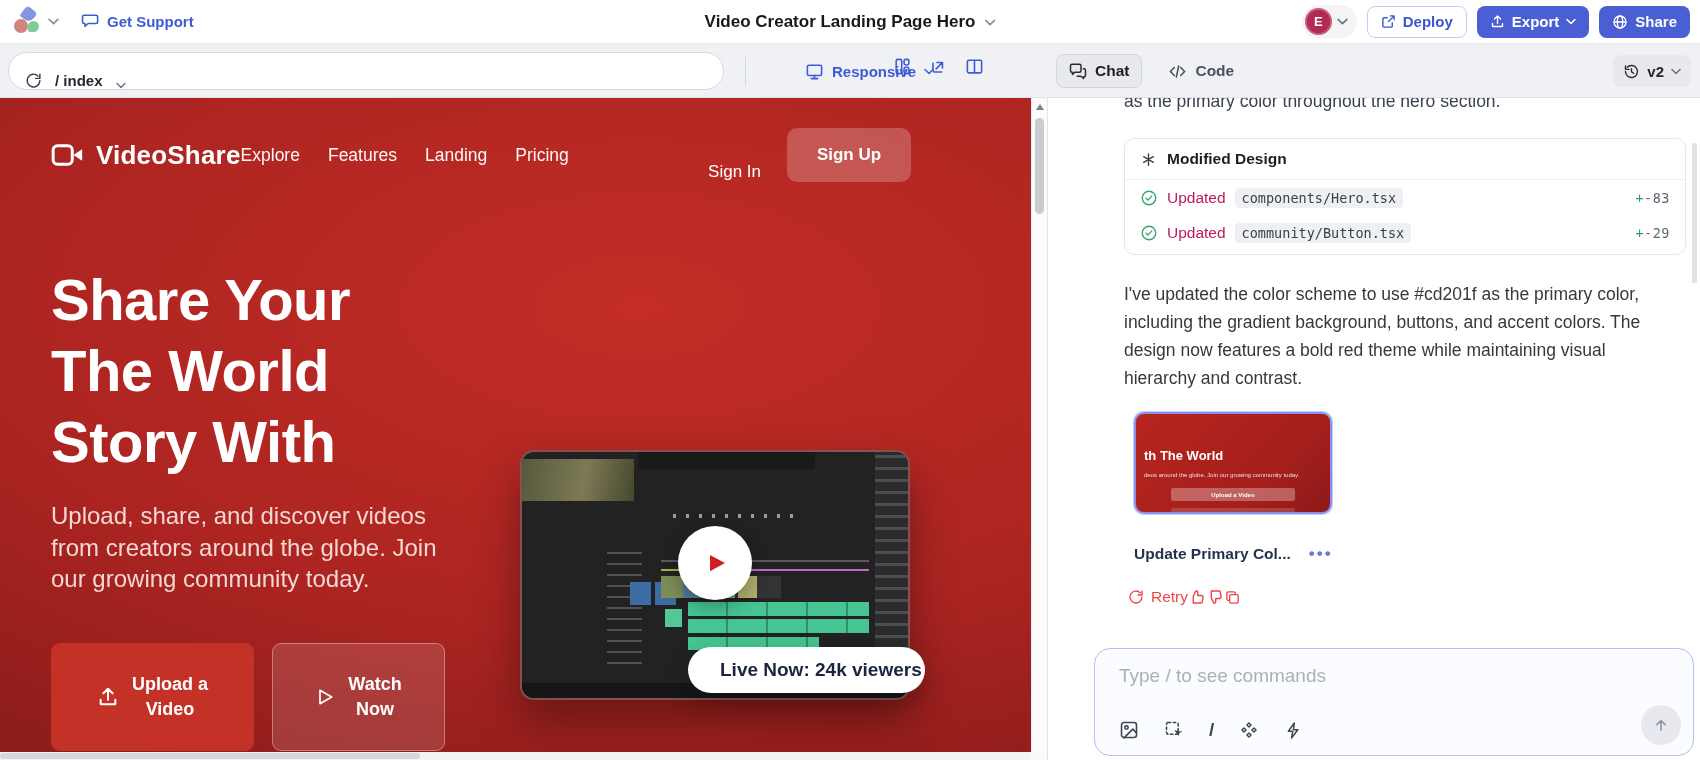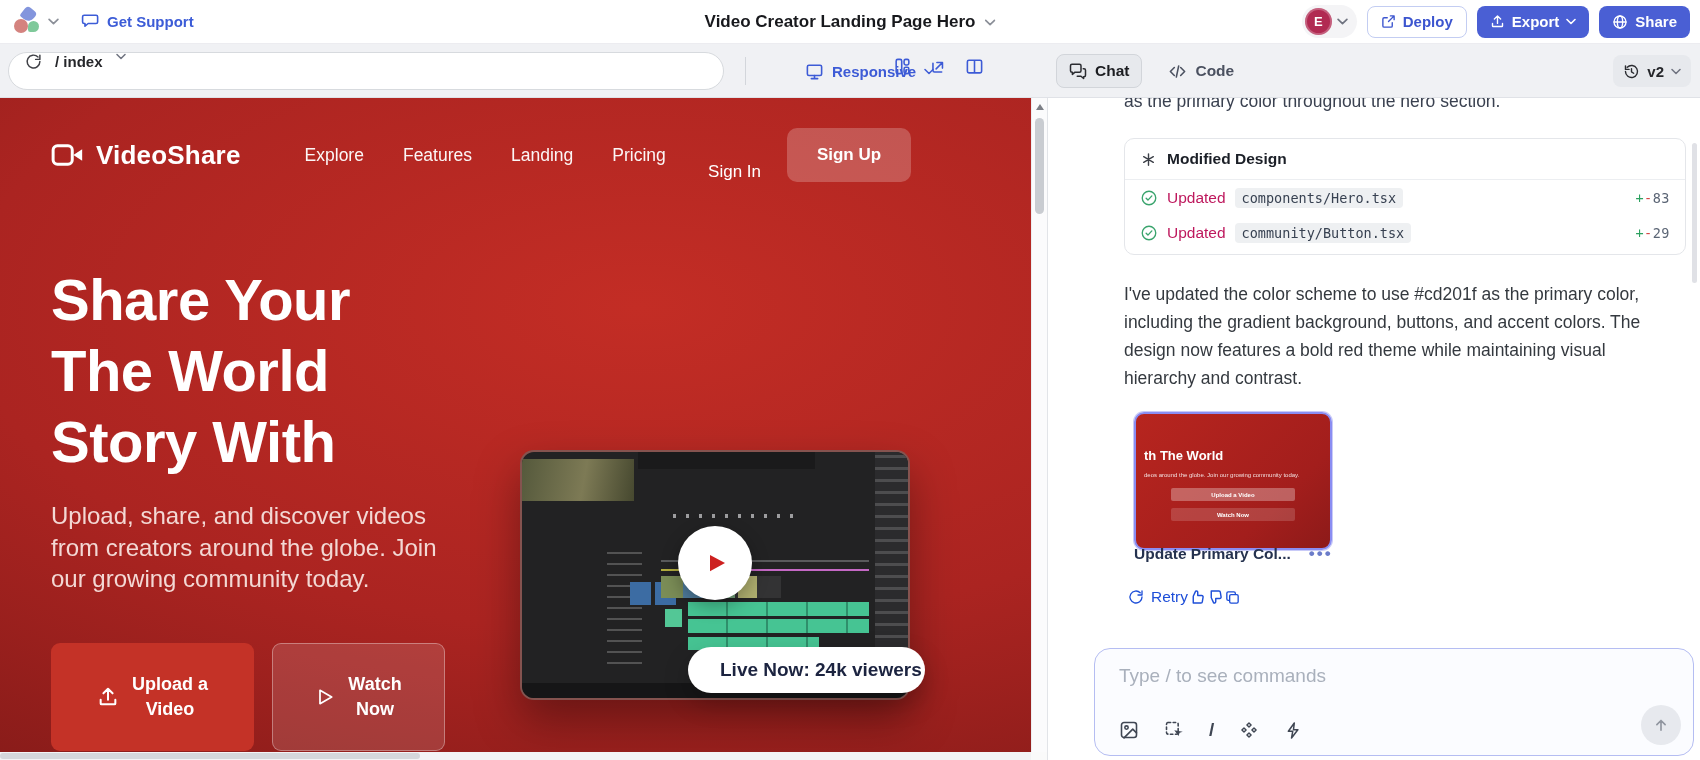--- a/index.html
+++ b/index.html
@@ -30,21 +30,21 @@
     font-size:13px; font-weight:700; display:flex; align-items:center; justify-content:center;
     box-shadow:inset 0 0 0 2px rgba(255,255,255,.25); }
   .btn { height:32px; border-radius:8px; display:flex; align-items:center; gap:7px;
     padding:0 13px; font-size:15px; font-weight:700; cursor:pointer; border:0; font-family:inherit; }
   .btn-outline { background:#fff; border:1px solid #c3cdf2; color:#3c55cf; }
   .btn-solid { background:#4a5fd4; color:#fff; }
 
   
   .toolbar { height:54px; background:#f0f1f4; border-bottom:1px solid #e0e2e7; position:relative; }
   .url-bar { position:absolute; left:8px; top:8px; width:716px; height:38px; background:#fff;
-    border:1px solid #d7dade; border-radius:19px; display:flex; align-items:flex-start;
+    border:1px solid #d7dade; border-radius:19px; display:flex; align-items:flex-end;
     padding:0 16px; gap:13px; cursor:text; }
   .url-bar .path { font-size:15px; font-weight:600; color:#26272b; }
   .tb-divider { position:absolute; left:745px; top:13px; width:1px; height:28px; background:#d3d6db; }
   .device { position:absolute; left:805px; top:11px; height:32px; display:flex; align-items:center;
     gap:8px; color:#3d5bd6; font-size:15px; font-weight:600; cursor:pointer; }
   .tb-icons { position:absolute; left:893px; top:13px; display:flex; gap:17px; color:#3d5bd6; }
   .tb-icons .ic { cursor:pointer; }
   .pane-tabs { position:absolute; left:1056px; top:10px; display:flex; align-items:center; gap:14px; }
   .tab-pill { display:flex; align-items:center; gap:8px; height:34px; padding:0 12px;
     border-radius:8px; cursor:pointer; font-size:15.5px; }
@@ -64,21 +64,21 @@
   .v-scroll .arrow { width:0; height:0; border-left:4px solid transparent; border-right:4px solid transparent;
     border-bottom:6px solid #7c7f86; margin:6px auto 0; }
   .v-scroll .thumb { width:9px; margin:8px auto 0; height:96px; background:#c9ccd1; border-radius:5px; cursor:grab; }
   .h-scroll { position:absolute; left:0; bottom:0; width:1031px; height:8px; background:#f3f3f5; }
   .h-scroll .thumb { height:6px; margin-top:1px; width:420px; background:#d5d7db; border-radius:3px; cursor:grab; }
 
   
   .vs-nav { position:absolute; left:51px; top:30px; width:860px; height:54px; display:flex; align-items:center; }
   .vs-brand { display:flex; align-items:center; gap:11px; color:#fff; cursor:pointer; }
   .vs-brand .name { font-size:26px; font-weight:800; letter-spacing:.2px; }
-  .vs-links { display:flex; gap:39px; margin-left:64px; }
+  .vs-links { display:flex; gap:28px; }
   .vs-link { color:rgba(255,255,255,.96); font-size:17.5px; cursor:pointer; }
   .vs-auth { margin-left:auto; display:flex; align-items:flex-end; gap:26px; }
   .vs-signin { color:#fff; font-size:17px; cursor:pointer; }
   .vs-signup { width:124px; height:54px; border-radius:10px; background:rgba(255,255,255,.22);
     color:#fff; font-size:17px; font-weight:700; display:flex; align-items:center; justify-content:center;
     cursor:pointer; }
   .vs-heading { position:absolute; left:51px; top:166px; color:#fff; font-size:58px; font-weight:800;
     line-height:71px; letter-spacing:-.5px; }
   .vs-sub { position:absolute; left:51px; top:402px; width:395px; color:#f3d8d4;
     font-size:24px; line-height:31.5px; }
@@ -130,33 +130,33 @@
     border:1px solid #e4e6ea; border-radius:10px; }
   .md-head { display:flex; align-items:center; gap:10px; padding:11px 15px; font-size:15.5px;
     font-weight:700; color:#1b1f27; border-bottom:1px solid #eceef1; }
   .md-row { display:flex; align-items:center; gap:9px; padding:8px 15px 7px; }
   .md-row .act { font-size:15.5px; color:#be185d; }
   .md-chip { background:#eef0f2; border-radius:4px; padding:2px 7px; font-size:13.5px; color:#374151; cursor:pointer; }
   .md-diff { margin-left:auto; font-size:13.5px; letter-spacing:.5px; color:#5b6575; }
   .md-diff .p { color:#2da160; } .md-diff .m { color:#d64545; }
   .chat-msg { position:absolute; left:76px; top:182px; width:545px; font-size:17.5px;
     line-height:28px; color:#34393f; }
-  .ver-thumb { position:absolute; left:86px; top:314px; width:198px; height:138px; border-radius:10px;
+  .ver-thumb { position:absolute; left:86px; top:314px; width:198px; height:102px; border-radius:10px;
     border:2px solid #8a8df2; overflow:hidden; background:linear-gradient(135deg,#b7251f 0%,#a31e1c 70%,#8d1a19 100%);
     cursor:pointer; box-shadow:0 0 0 1px #c9cbf8; }
   .vt-h { position:absolute; left:8px; top:34px; color:#fff; font-weight:800; font-size:13px; white-space:nowrap; }
   .vt-s { position:absolute; left:8px; top:58px; color:rgba(255,255,255,.85); font-size:6px; white-space:nowrap; }
   .vt-b { position:absolute; left:18%; width:64%; height:13px; border-radius:2px; color:#fff;
     font-size:6px; font-weight:700; display:flex; align-items:center; justify-content:center; }
   .vt-b1 { top:74px; background:rgba(255,255,255,.30); }
   .vt-b2 { top:94px; background:rgba(255,255,255,.16); }
   .ver-caption { position:absolute; left:86px; top:446px; display:flex; align-items:center; gap:18px; }
   .ver-caption .cap { font-size:15.5px; font-weight:700; color:#25324f; cursor:pointer; }
   .ver-caption .dots { color:#6b7cc9; font-size:17px; font-weight:700; letter-spacing:2px; cursor:pointer; }
-  .msg-actions { position:absolute; left:80px; top:490px; display:flex; align-items:center; color:#1d4ed8; }
+  .msg-actions { position:absolute; left:80px; top:490px; display:flex; align-items:center; color:#ef4444; }
   .act-retry { display:flex; align-items:center; gap:7px; font-size:15.5px; cursor:pointer; }
   .msg-actions .aic { cursor:pointer; }
   .composer { position:absolute; left:46px; top:550px; width:600px; height:108px; background:#fbfcff;
     border:1.5px solid #b5bdf2; border-radius:16px; }
   .composer .ph { position:absolute; left:24px; top:16px; font-size:19px; color:#a9b0bc; cursor:text; }
   .composer .tools { position:absolute; left:24px; bottom:14px; display:flex; align-items:center;
     gap:25px; color:#3f4653; }
   .composer .tools .cic { cursor:pointer; }
   .composer .slash { font-size:19px; font-weight:600; cursor:pointer; }
   .send-btn { position:absolute; right:12px; bottom:10px; width:40px; height:40px; border-radius:50%;

